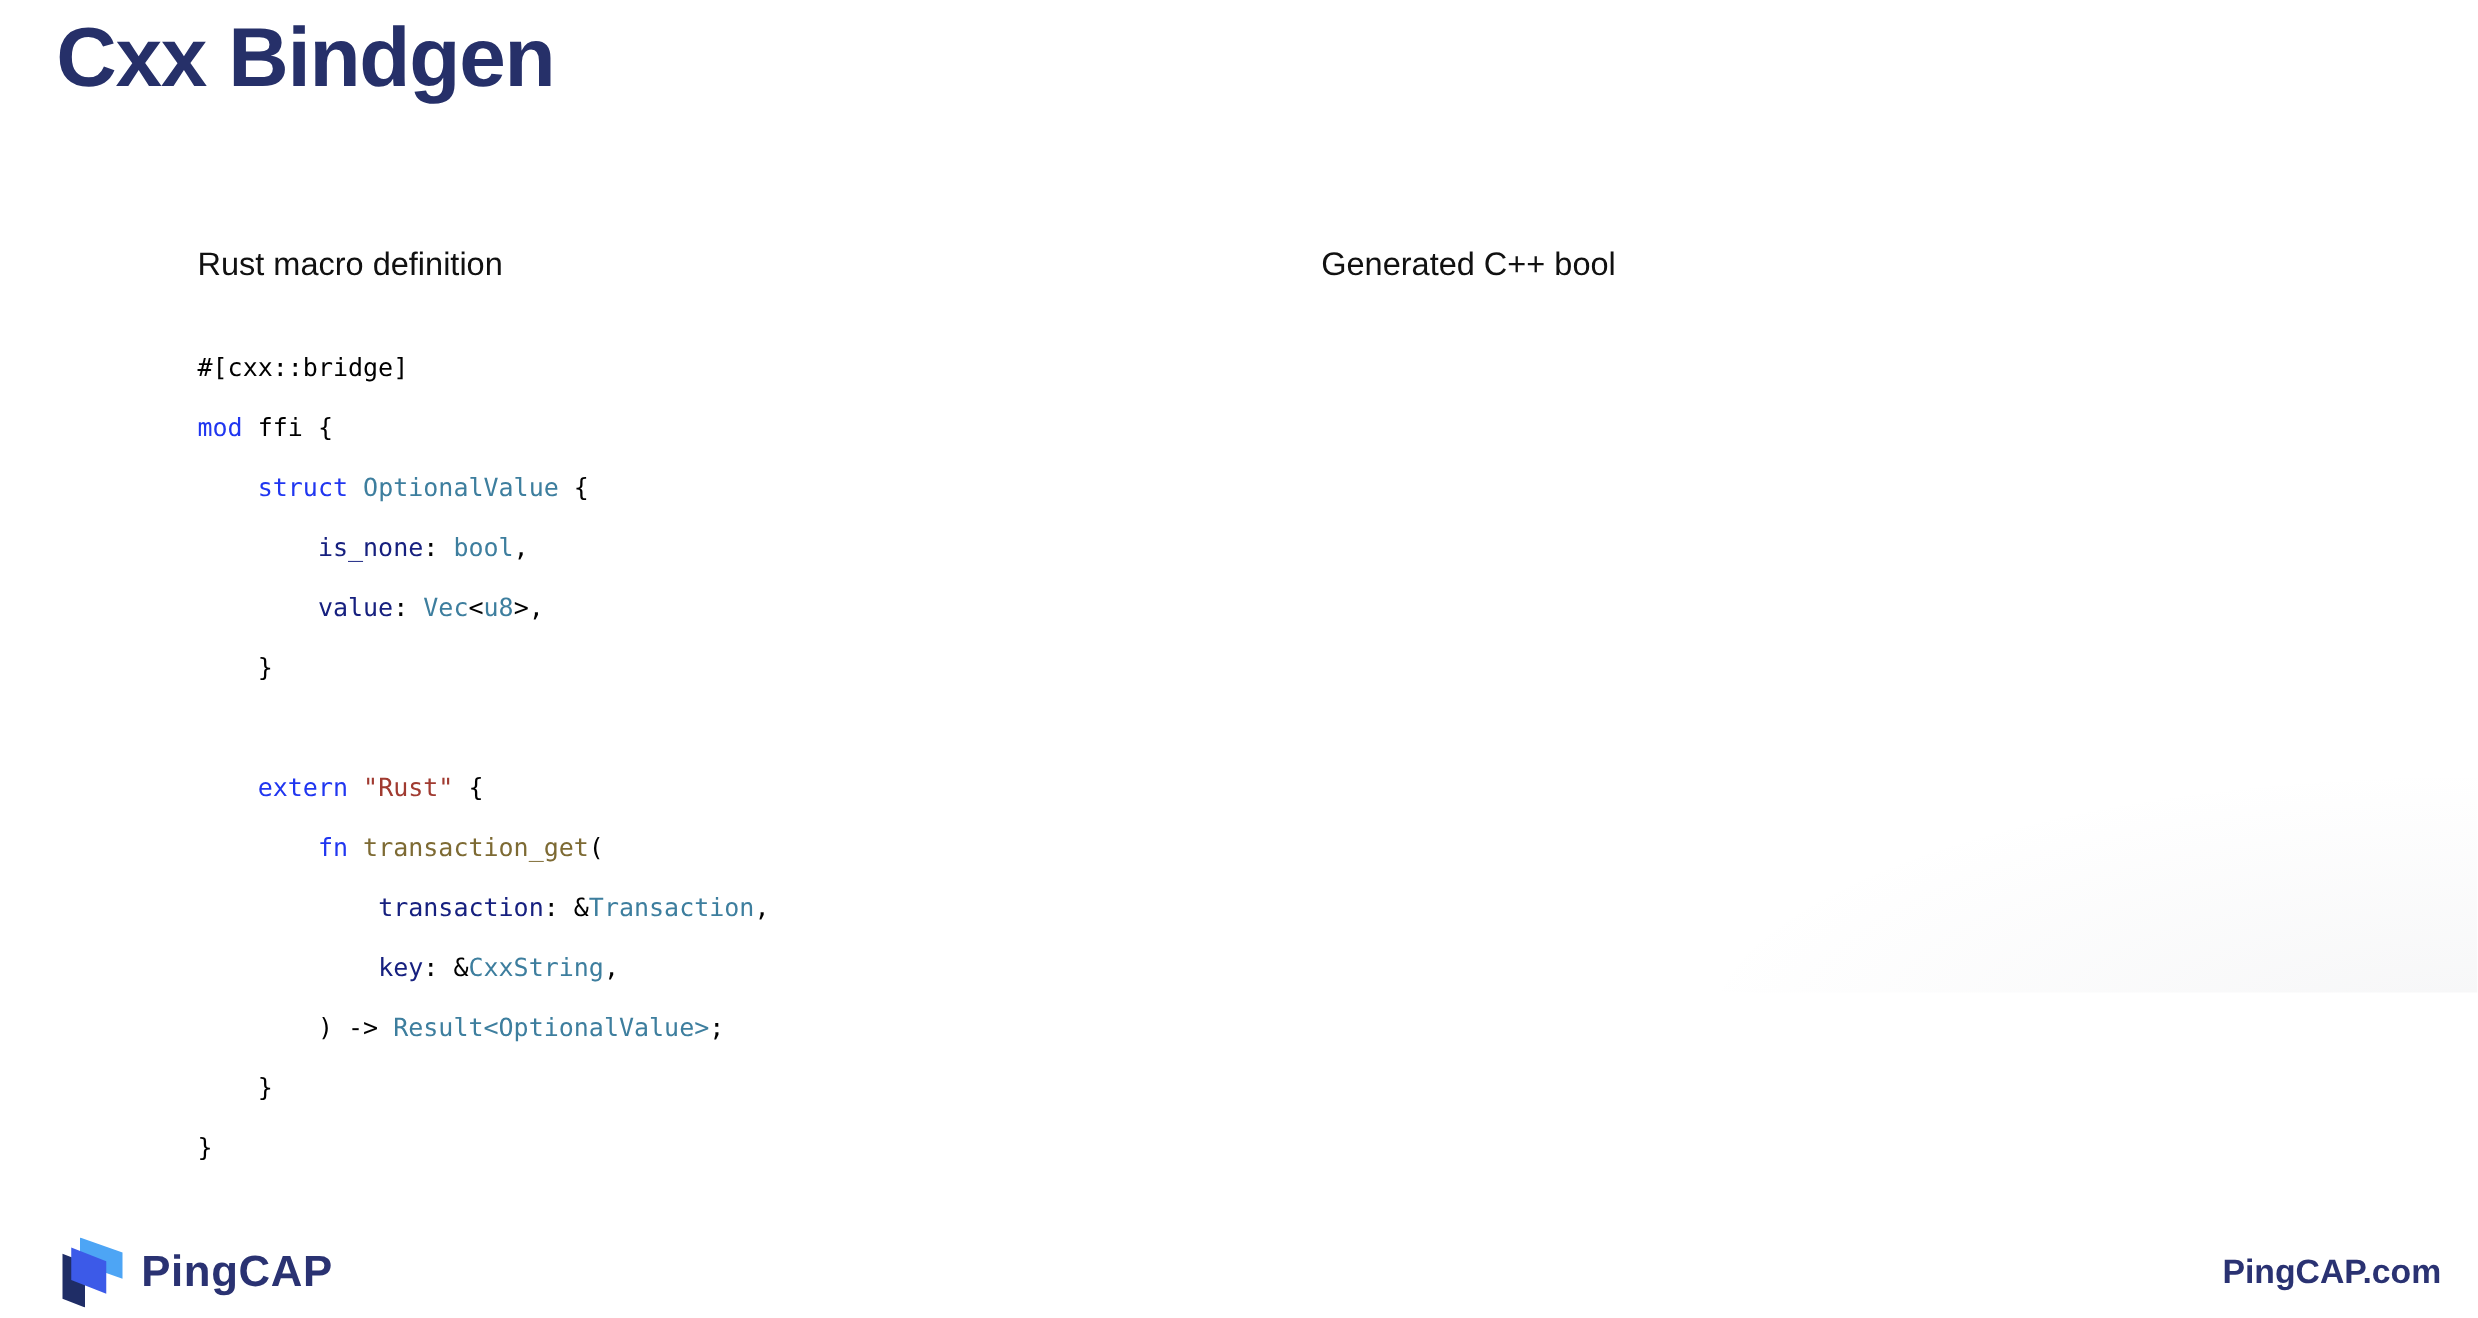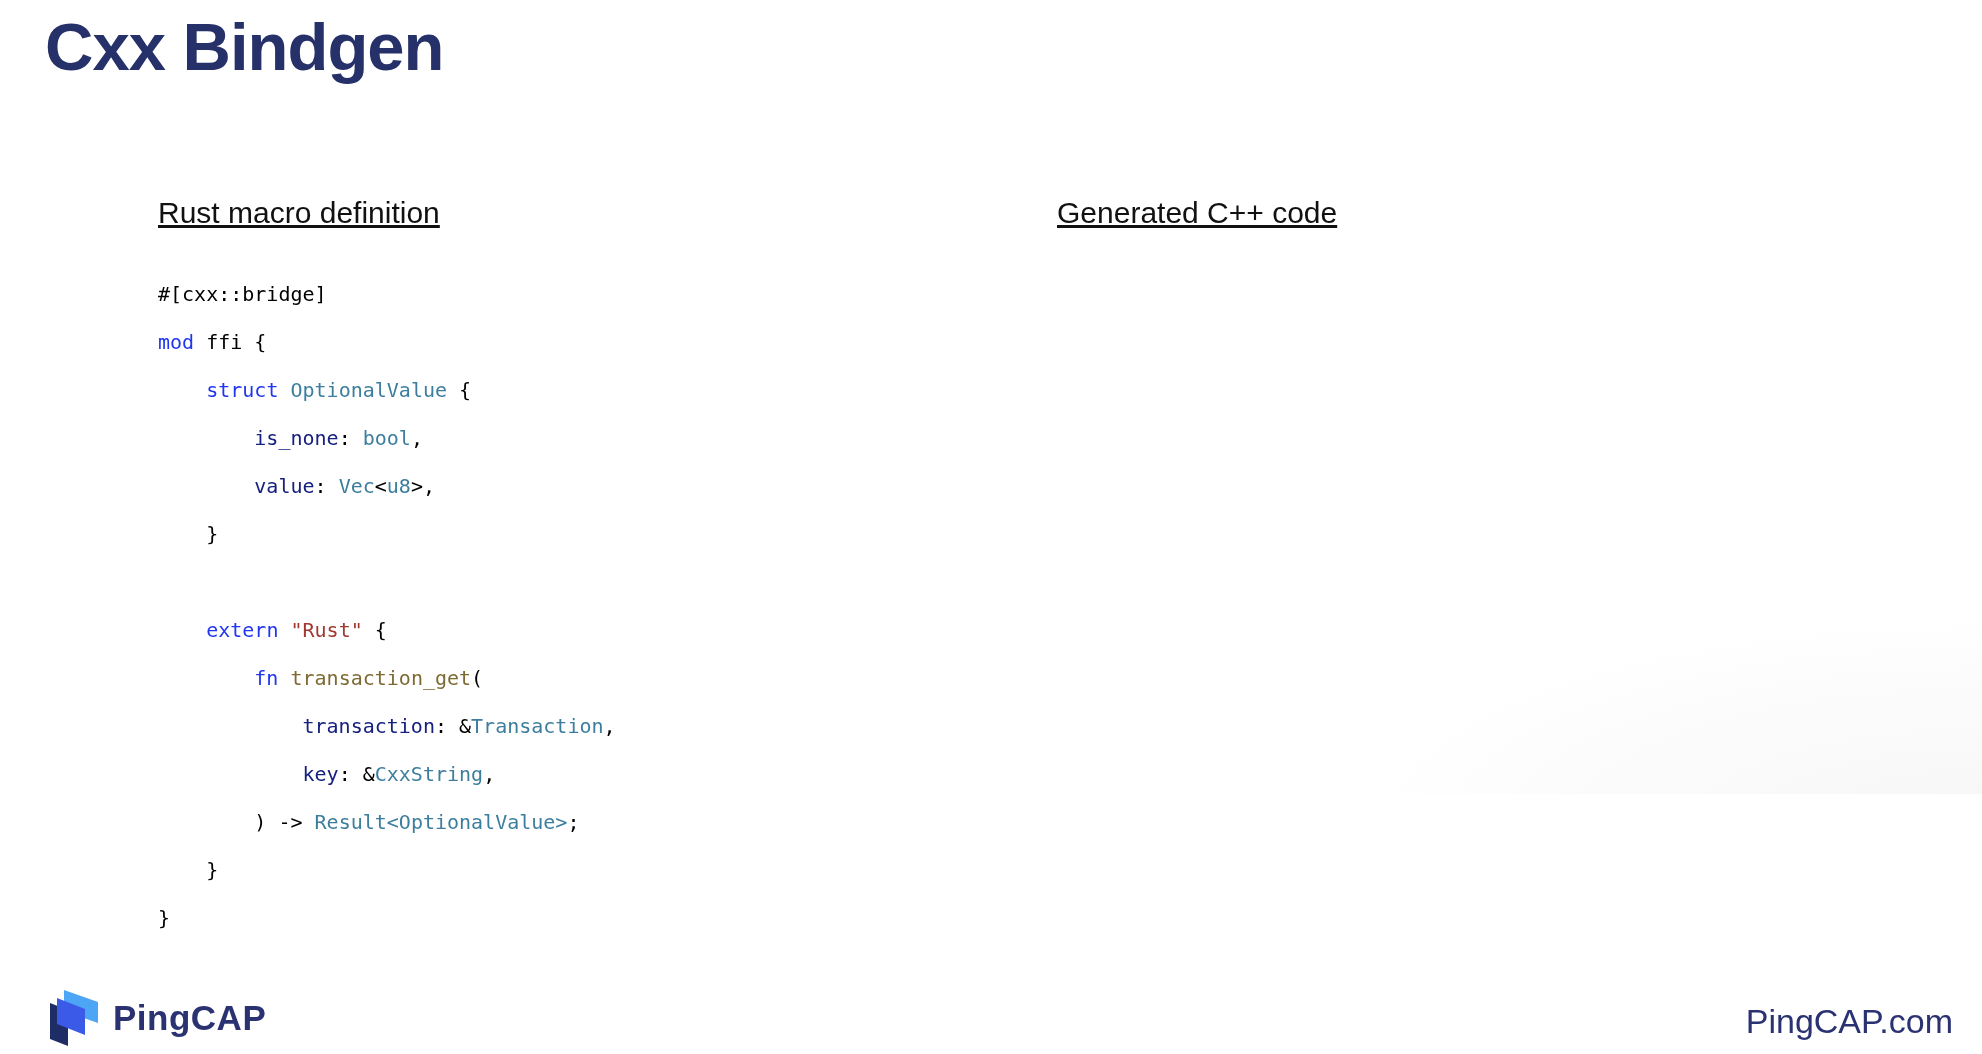--- a/index.html
+++ b/index.html
@@ -34,24 +34,23 @@
     position: absolute;
     left: 45px; top: 8px;
     font-size: 67px;
     font-weight: 700;
     letter-spacing: -1px;
     color: var(--c-title);
   }
   .col-header {
     position: absolute;
     top: 196px;
-    font-size: 30px;
+    font-size: 26px;
     font-weight: 400;
     color: var(--c-header);
-    text-decoration: underline;
   }
   .col-header.left { left: 158px; }
   .col-header.right { left: 1057px; }
   .code {
     position: absolute;
     left: 158px; top: 270px;
     font-family: "DejaVu Sans Mono", monospace;
     font-size: 20px;
     line-height: 48px;
     color: var(--c-plain);
@@ -74,35 +73,35 @@
   .logo-icon { width: 52px; height: 56px; display: block; }
   .logo-text {
     font-size: 35px;
     font-weight: 700;
     letter-spacing: 0.5px;
     color: var(--c-logo_navy);
   }
   .footer-site {
     position: absolute;
     right: 29px; top: 1002px;
-    font-size: 34px;
-    font-weight: 400;
+    font-size: 27px;
+    font-weight: 700;
     color: var(--c-logo_navy);
   }
 </style>
 </head>
 <body>
 
 <div class="slide">
 
   <h1 class="slide-title">Cxx Bindgen</h1>
 
   <h2 class="col-header left">Rust macro definition</h2>
 
-  <h2 class="col-header right">Generated C++ code</h2>
+  <h2 class="col-header right">Generated C++ bool</h2>
 
   <pre class="code" id="code-block"><div class="code-line"><span class="tok-plain">#[cxx::bridge]</span></div><div class="code-line"><span class="tok-kw">mod</span><span class="tok-plain"> ffi {</span></div><div class="code-line"><span class="tok-plain">    </span><span class="tok-kw">struct</span><span class="tok-plain"> </span><span class="tok-type">OptionalValue</span><span class="tok-plain"> {</span></div><div class="code-line"><span class="tok-plain">        </span><span class="tok-field">is_none</span><span class="tok-plain">: </span><span class="tok-type">bool</span><span class="tok-plain">,</span></div><div class="code-line"><span class="tok-plain">        </span><span class="tok-field">value</span><span class="tok-plain">: </span><span class="tok-type">Vec</span><span class="tok-plain">&lt;</span><span class="tok-type">u8</span><span class="tok-plain">&gt;,</span></div><div class="code-line"><span class="tok-plain">    }</span></div><div class="code-line">&nbsp;</div><div class="code-line"><span class="tok-plain">    </span><span class="tok-kw">extern</span><span class="tok-plain"> </span><span class="tok-str">"Rust"</span><span class="tok-plain"> {</span></div><div class="code-line"><span class="tok-plain">        </span><span class="tok-kw">fn</span><span class="tok-plain"> </span><span class="tok-fn">transaction_get</span><span class="tok-plain">(</span></div><div class="code-line"><span class="tok-plain">            </span><span class="tok-field">transaction</span><span class="tok-plain">: &amp;</span><span class="tok-type">Transaction</span><span class="tok-plain">,</span></div><div class="code-line"><span class="tok-plain">            </span><span class="tok-field">key</span><span class="tok-plain">: &amp;</span><span class="tok-type">CxxString</span><span class="tok-plain">,</span></div><div class="code-line"><span class="tok-plain">        ) -&gt; </span><span class="tok-type">Result&lt;OptionalValue&gt;</span><span class="tok-plain">;</span></div><div class="code-line"><span class="tok-plain">    }</span></div><div class="code-line"><span class="tok-plain">}</span></div></pre>
 
   <div class="right-column-content"></div>
 
   <div class="footer-logo">
     <svg class="logo-icon" viewBox="0 0 52 56" xmlns="http://www.w3.org/2000/svg">
       <polygon points="16,0 50,12 50,33 16,21" fill="var(--c-logo_light)"></polygon>
       <polygon points="2,13 20,20 20,56 2,49" fill="var(--c-logo_dark)"></polygon>
       <polygon points="9,8 37,19 37,45 9,34" fill="var(--c-logo_royal)"></polygon>

